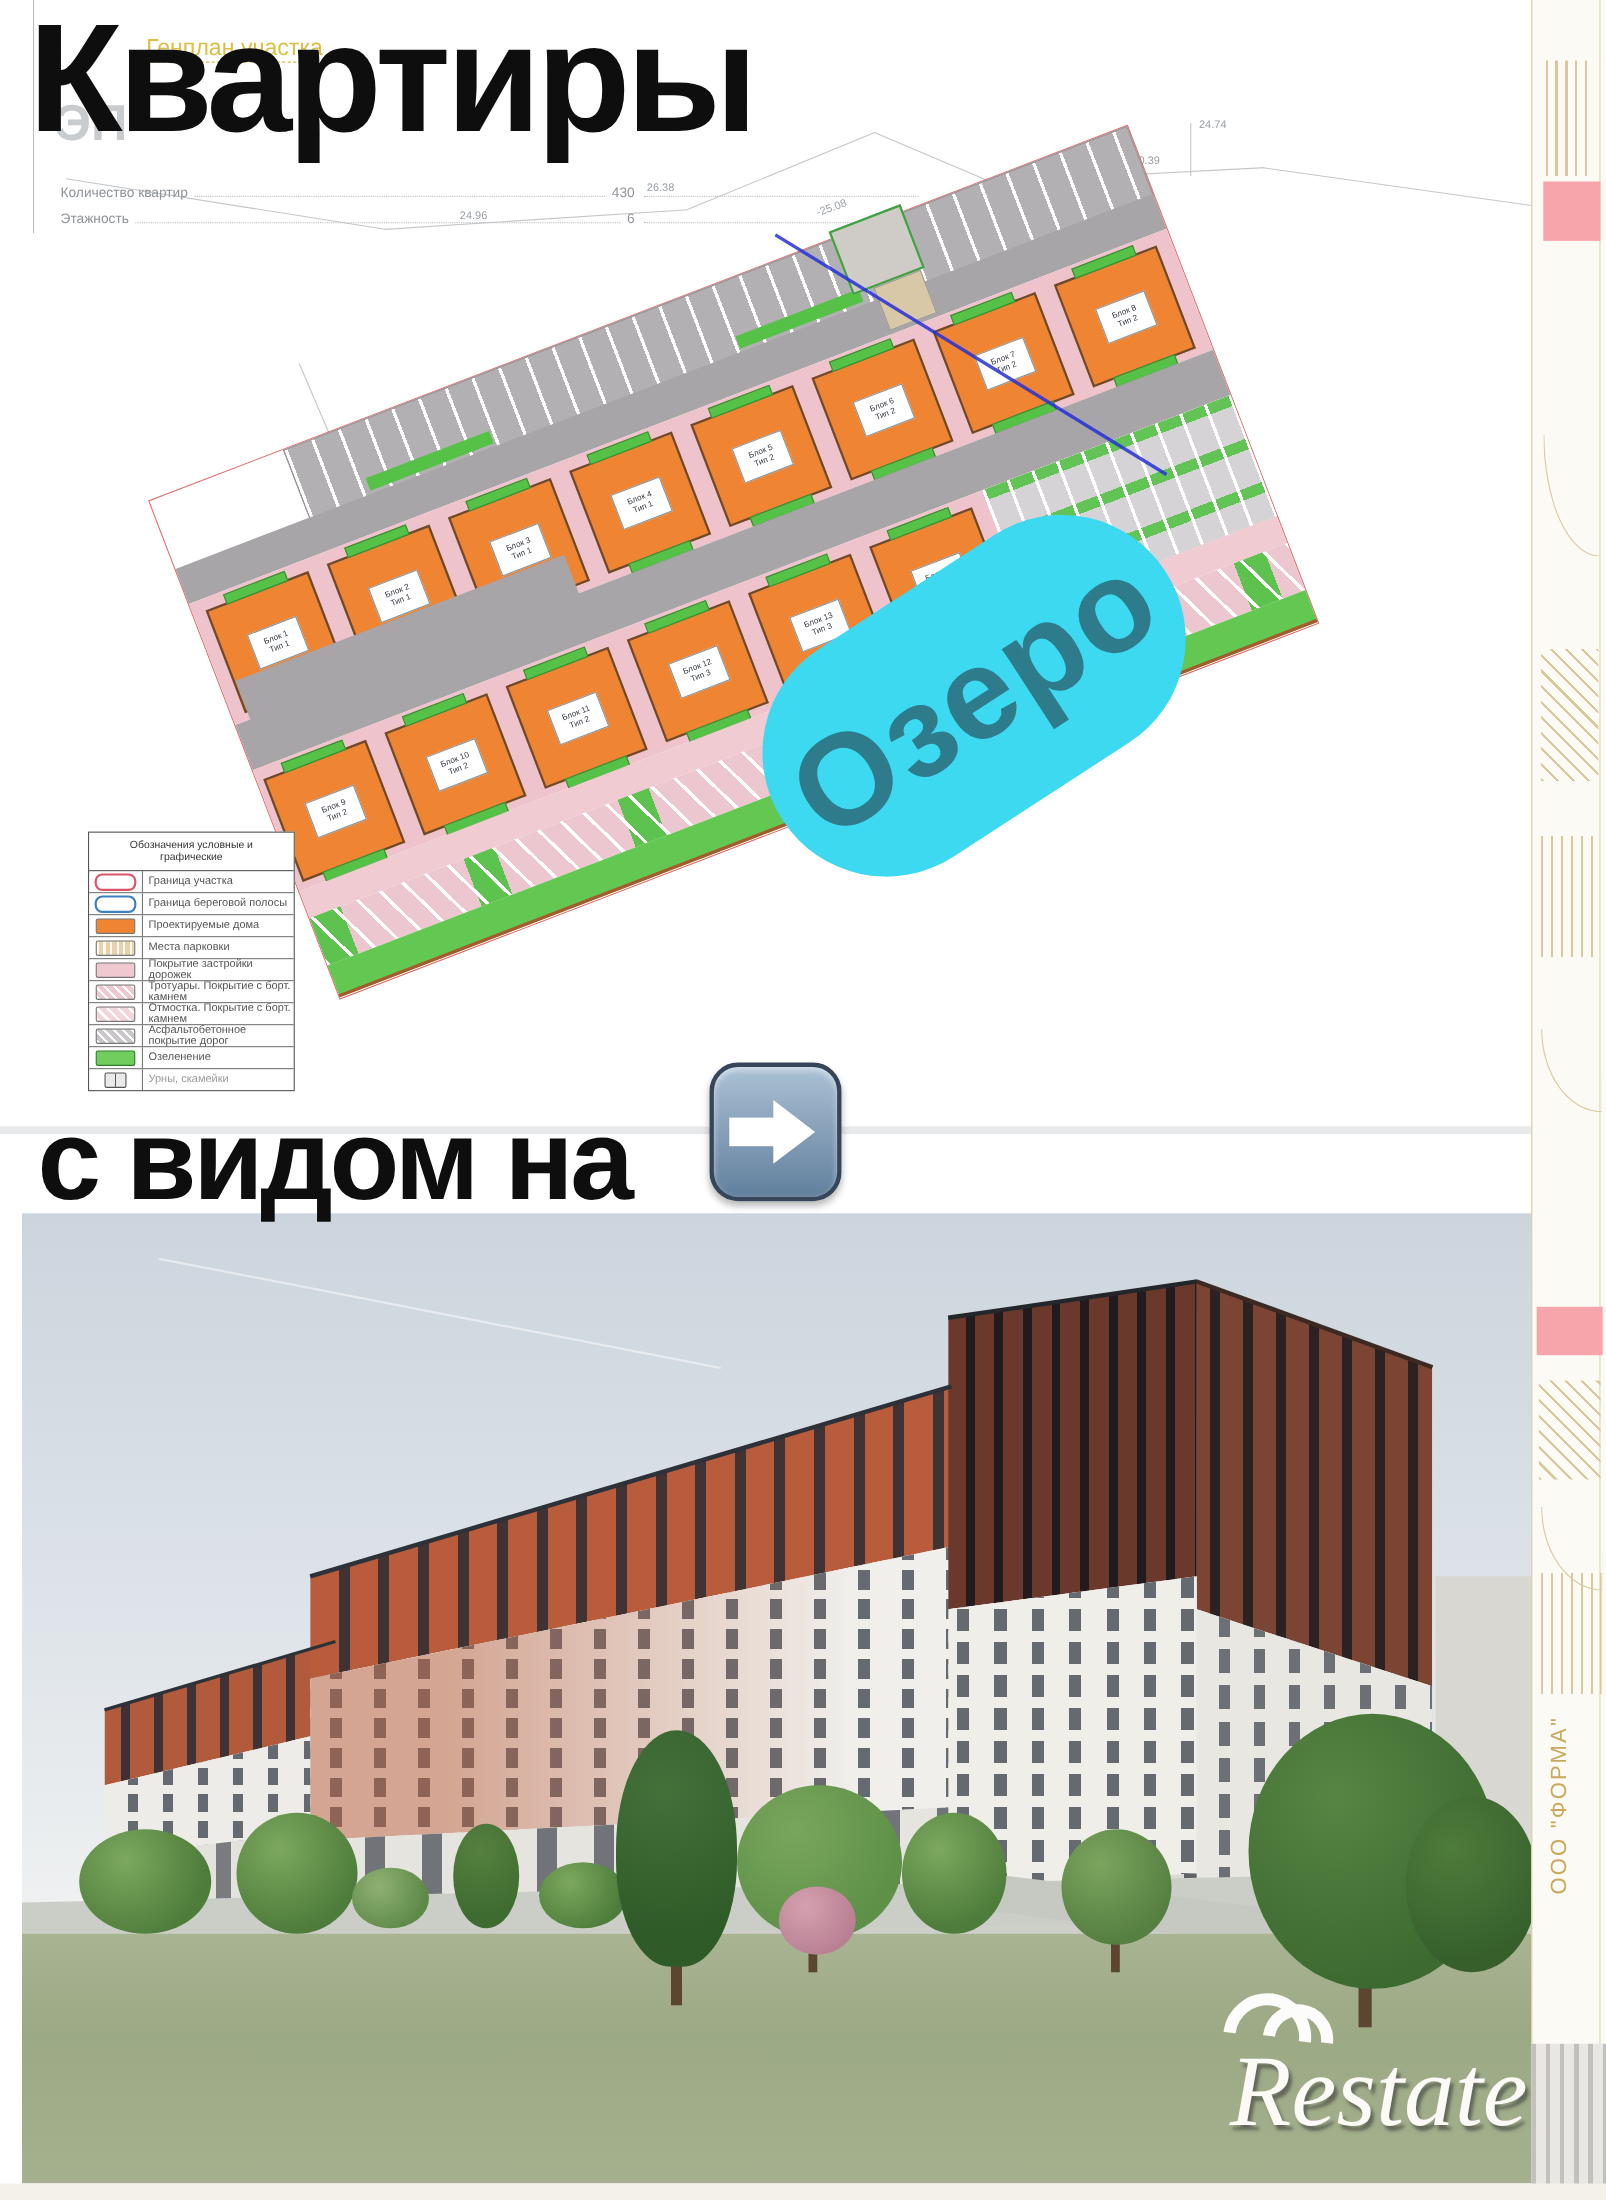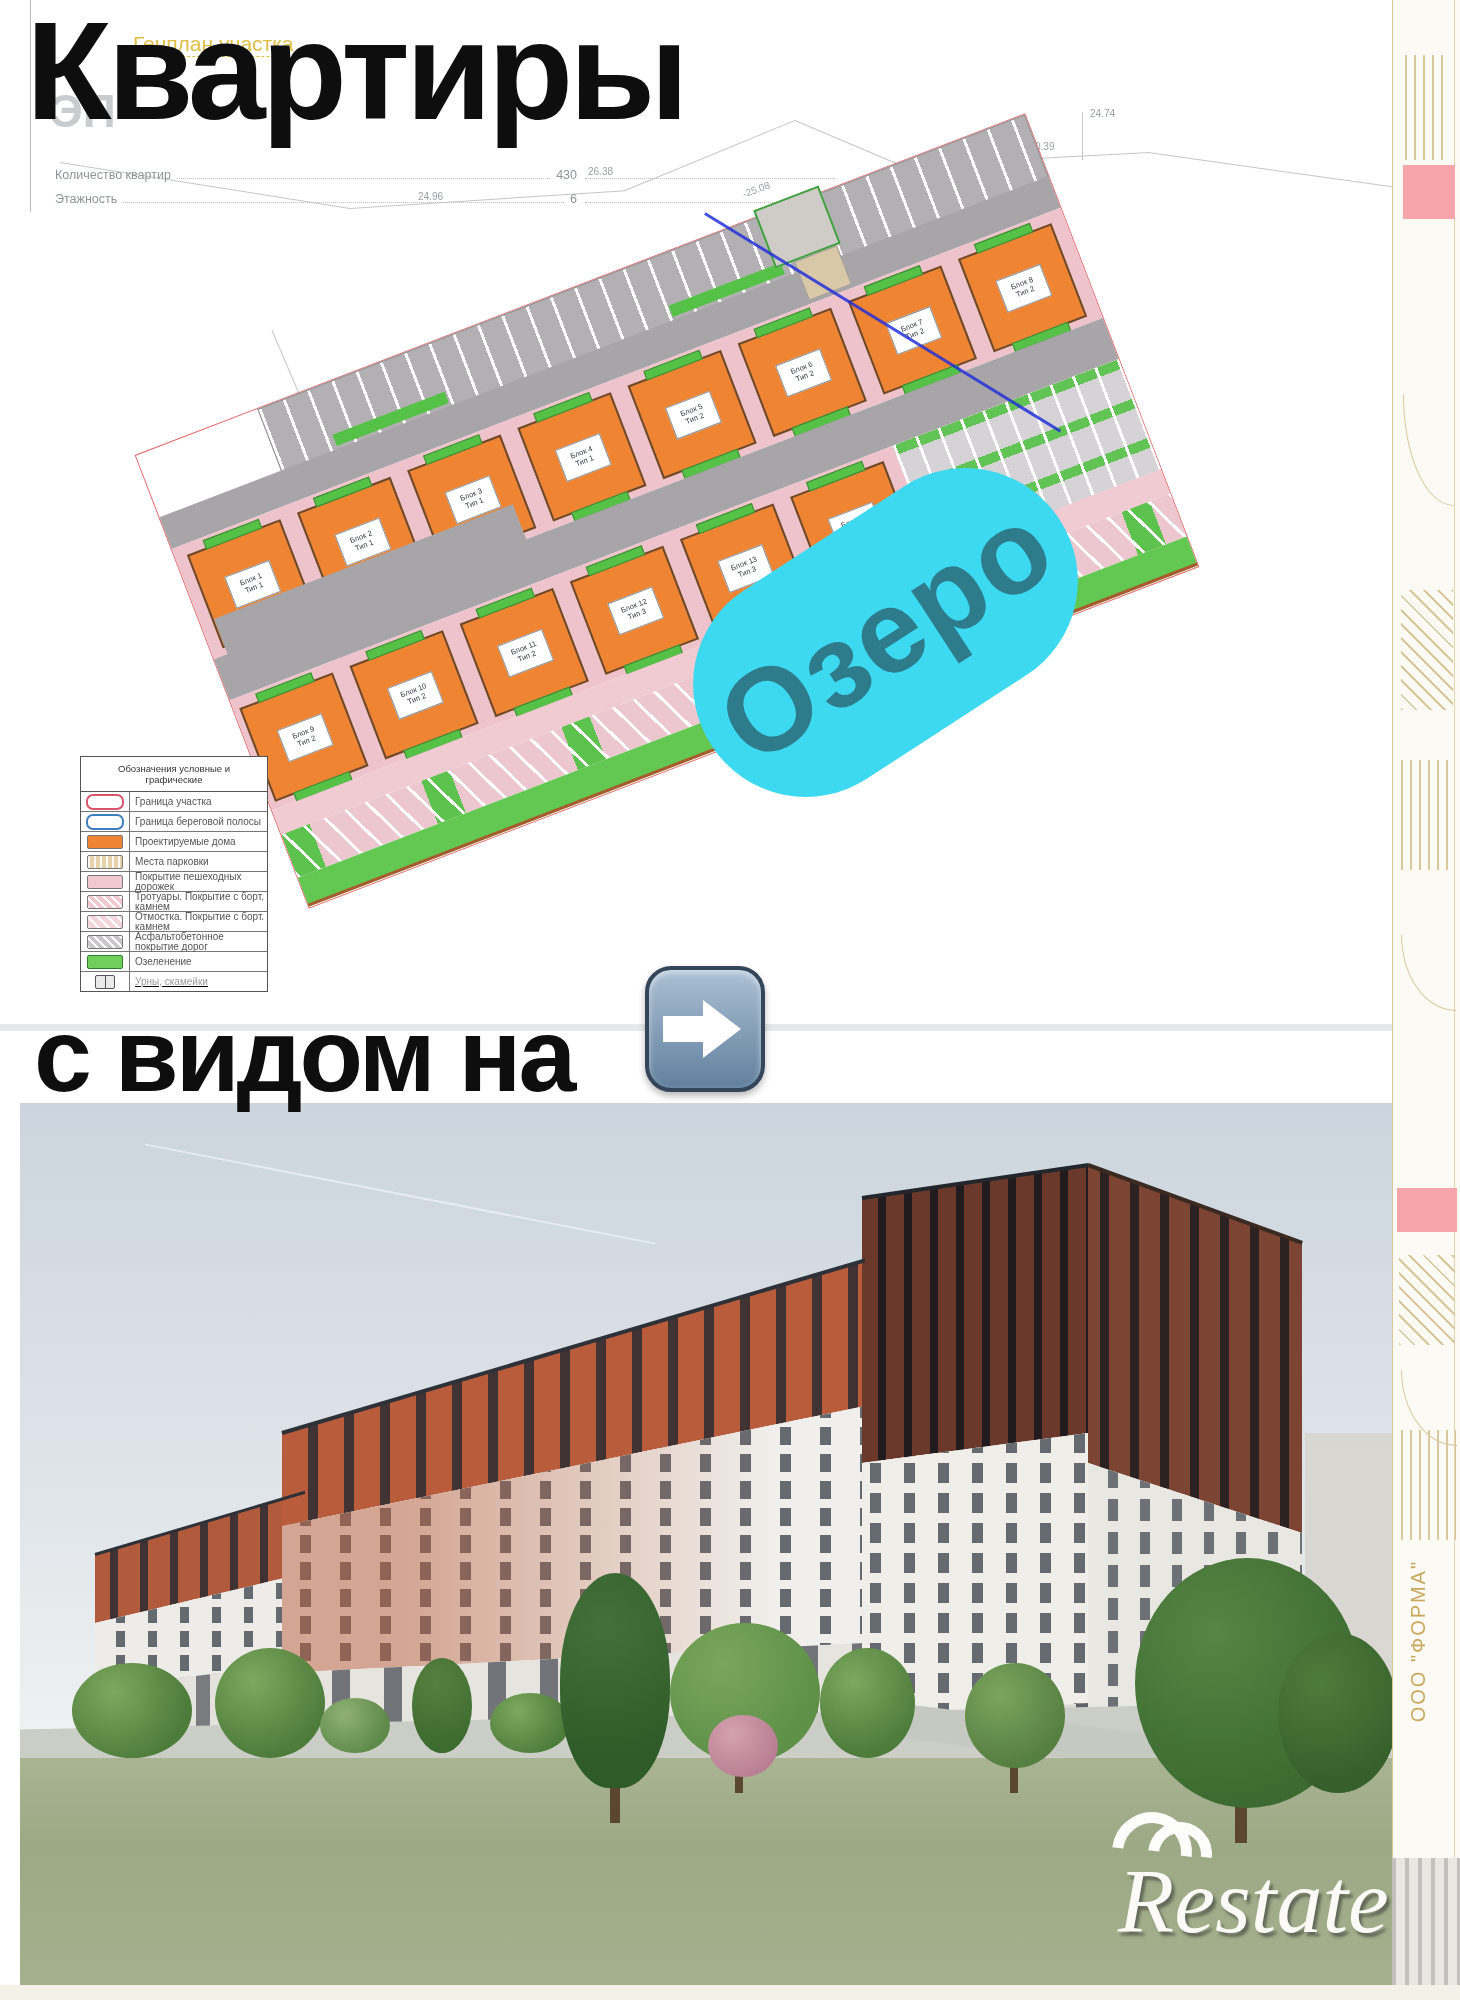--- a/index.html
+++ b/index.html
@@ -48,21 +48,21 @@
   .plq{position:absolute;left:50%;top:50%;width:46px;height:32px;margin:-16px 0 0 -23px;background:#fff;
        border:1px solid #8a8f94;display:flex;flex-direction:column;align-items:center;justify-content:center;
        font-size:7.5px;line-height:1.15;color:#333a44;text-align:center;}
   .ebox{position:absolute;transform:rotate(-21deg);z-index:1;}
 
   
   #legend{left:80px;top:756px;width:186px;background:#fff;border:1.5px solid #555;z-index:2;}
   #legend .lg-title{height:34px;display:flex;align-items:center;justify-content:center;text-align:center;
        font-size:9.5px;color:#333;border-bottom:1px solid #555;padding:0 8px;}
   .lg-row{display:flex;height:19px;border-bottom:1px solid #777;}
-  .lg-row:last-child{border-bottom:none;text-decoration:underline;}
+  .lg-row:last-child{border-bottom:none;}
   .lg-sw-cell{width:48px;border-right:1px solid #777;display:flex;align-items:center;justify-content:center;}
   .lg-label{flex:1;display:flex;align-items:center;font-size:10px;color:#555;padding-left:5px;line-height:1;}
   .sw{width:34px;height:12px;border:1px solid #777;border-radius:2px;}
   .sw-red{border:2.5px solid #d9566a;background:#fff;border-radius:7px;}
   .sw-blue{border:2.5px solid #3f7fbf;background:#fff;border-radius:7px;}
   .sw-orange{background:#ef8433;}
   .sw-tan{background:#e6d3ac;background-image:repeating-linear-gradient(90deg,rgba(255,255,255,.85) 0 2px,transparent 2px 6px);}
   .sw-pink{background:#efc9cf;}
   .sw-pink-h{background:#efc9cf;background-image:repeating-linear-gradient(45deg,#fff 0 2px,transparent 2px 6px);}
   .sw-pink-h2{background:#f3d6da;background-image:repeating-linear-gradient(45deg,#fff 0 2px,transparent 2px 7px);}
@@ -288,21 +288,21 @@
     <div class="lg-row">
         <div class="lg-sw-cell">
           <div class="sw sw-tan"></div>
         </div>
         <span class="lg-label">Места парковки</span>
       </div>
     <div class="lg-row">
         <div class="lg-sw-cell">
           <div class="sw sw-pink"></div>
         </div>
-        <span class="lg-label">Покрытие пешеходных дорожек</span>
+        <span class="lg-label">Покрытие застройки дорожек</span>
       </div>
     <div class="lg-row">
         <div class="lg-sw-cell">
           <div class="sw sw-pink-h"></div>
         </div>
         <span class="lg-label">Тротуары. Покрытие с борт. камнем</span>
       </div>
     <div class="lg-row">
         <div class="lg-sw-cell">
           <div class="sw sw-pink-h2"></div>

